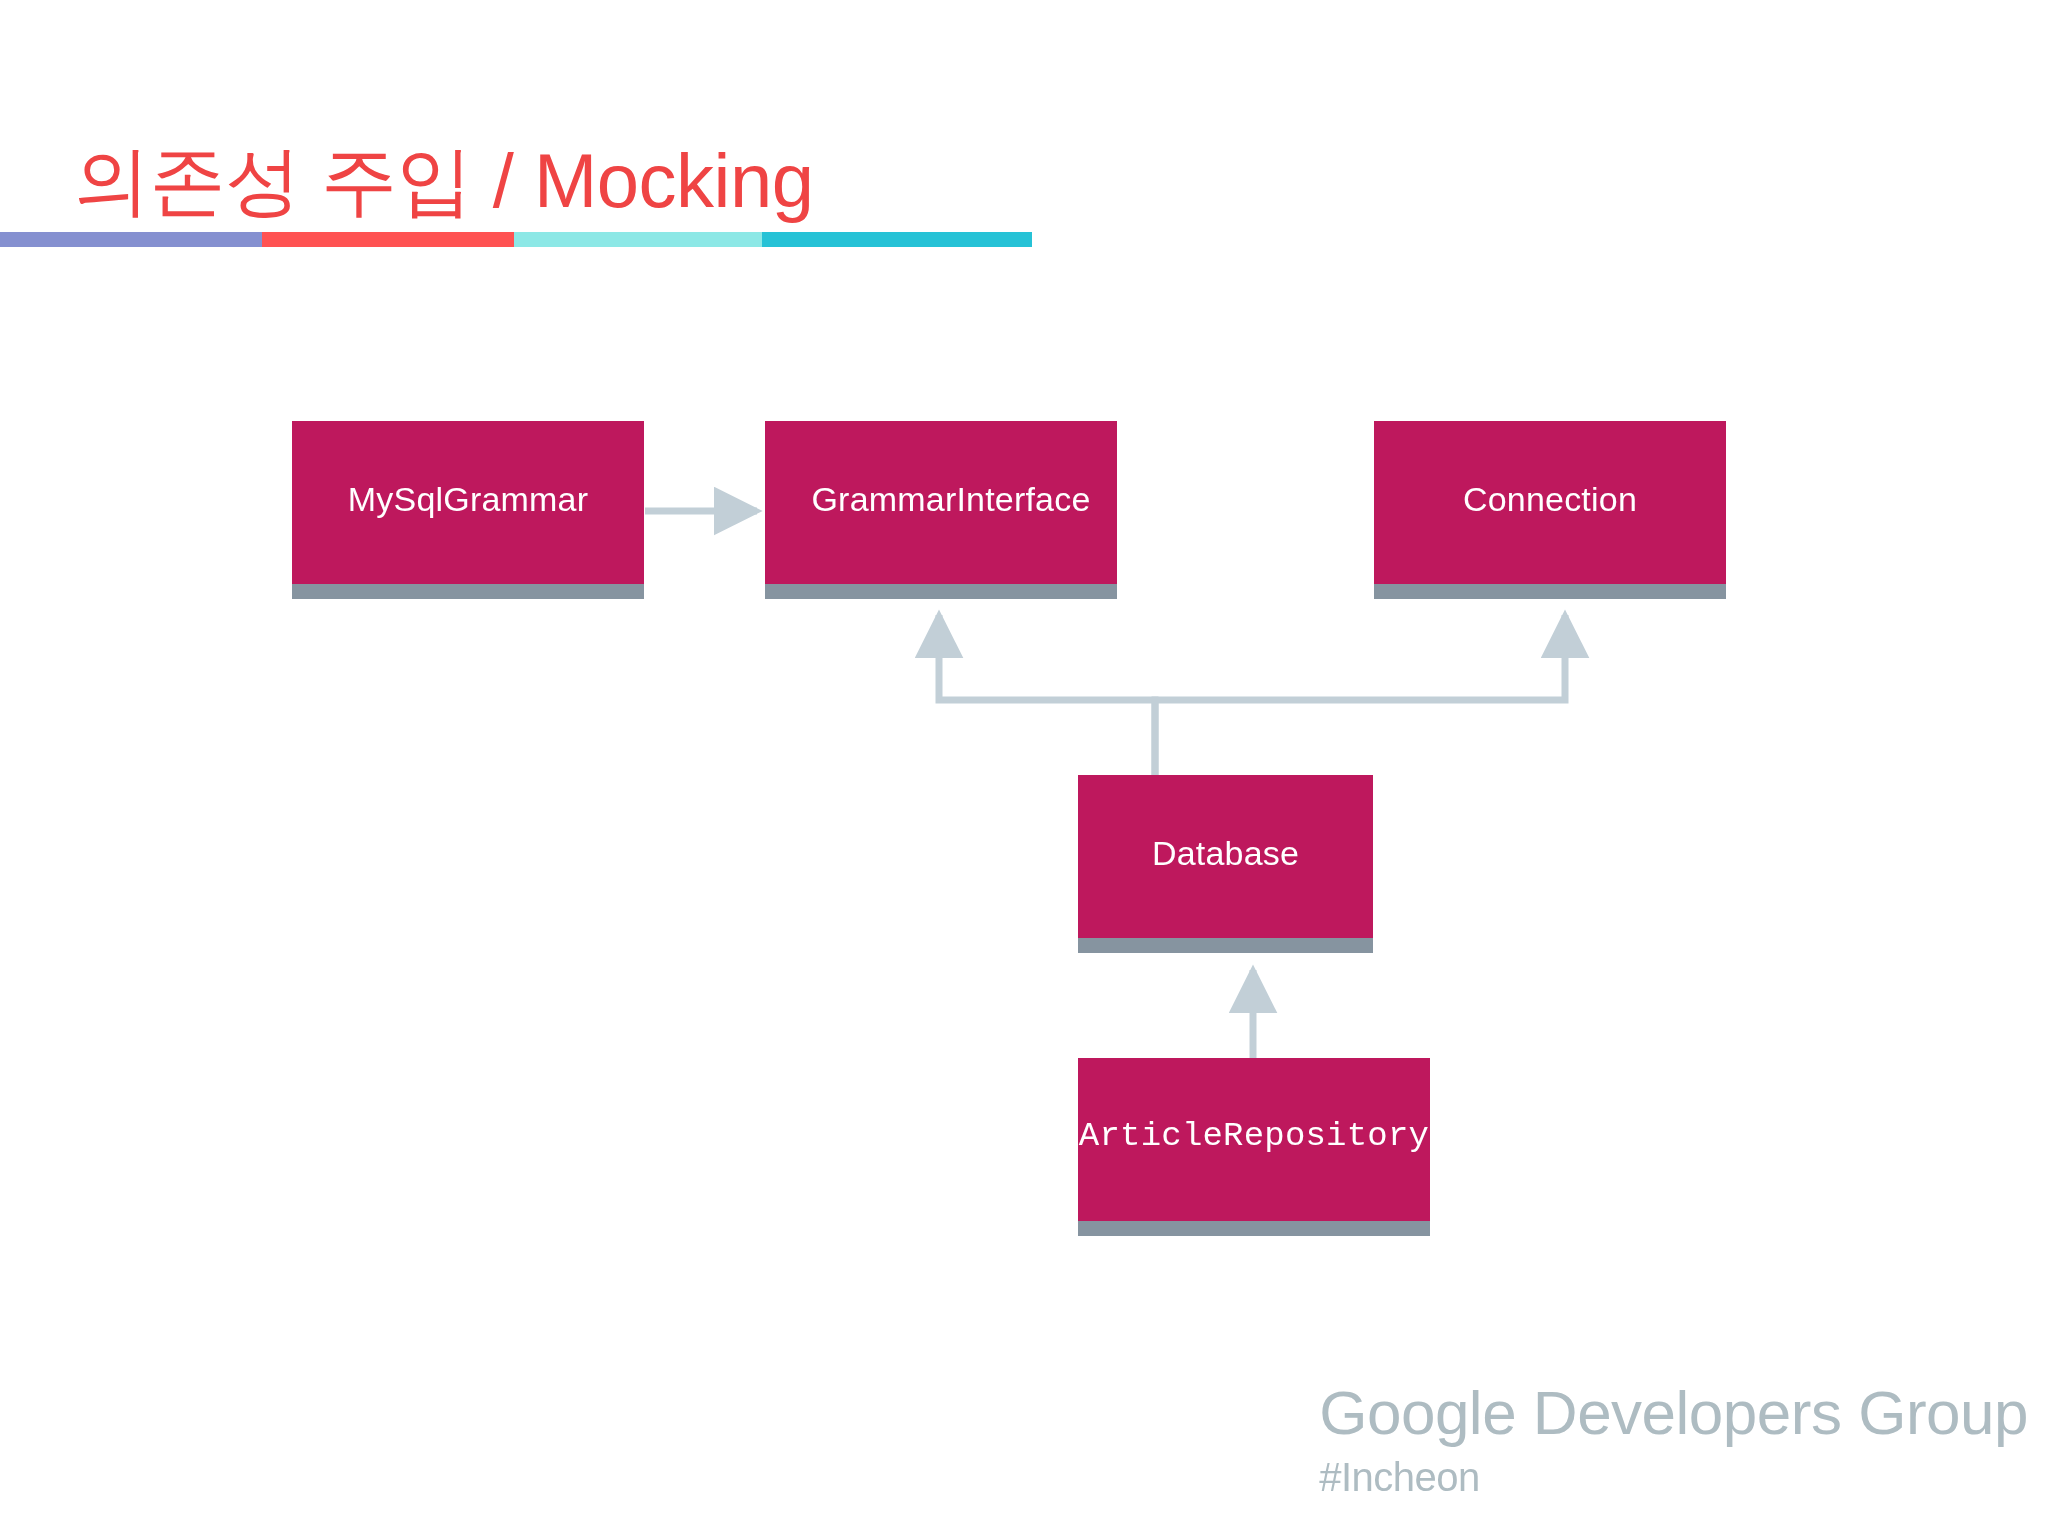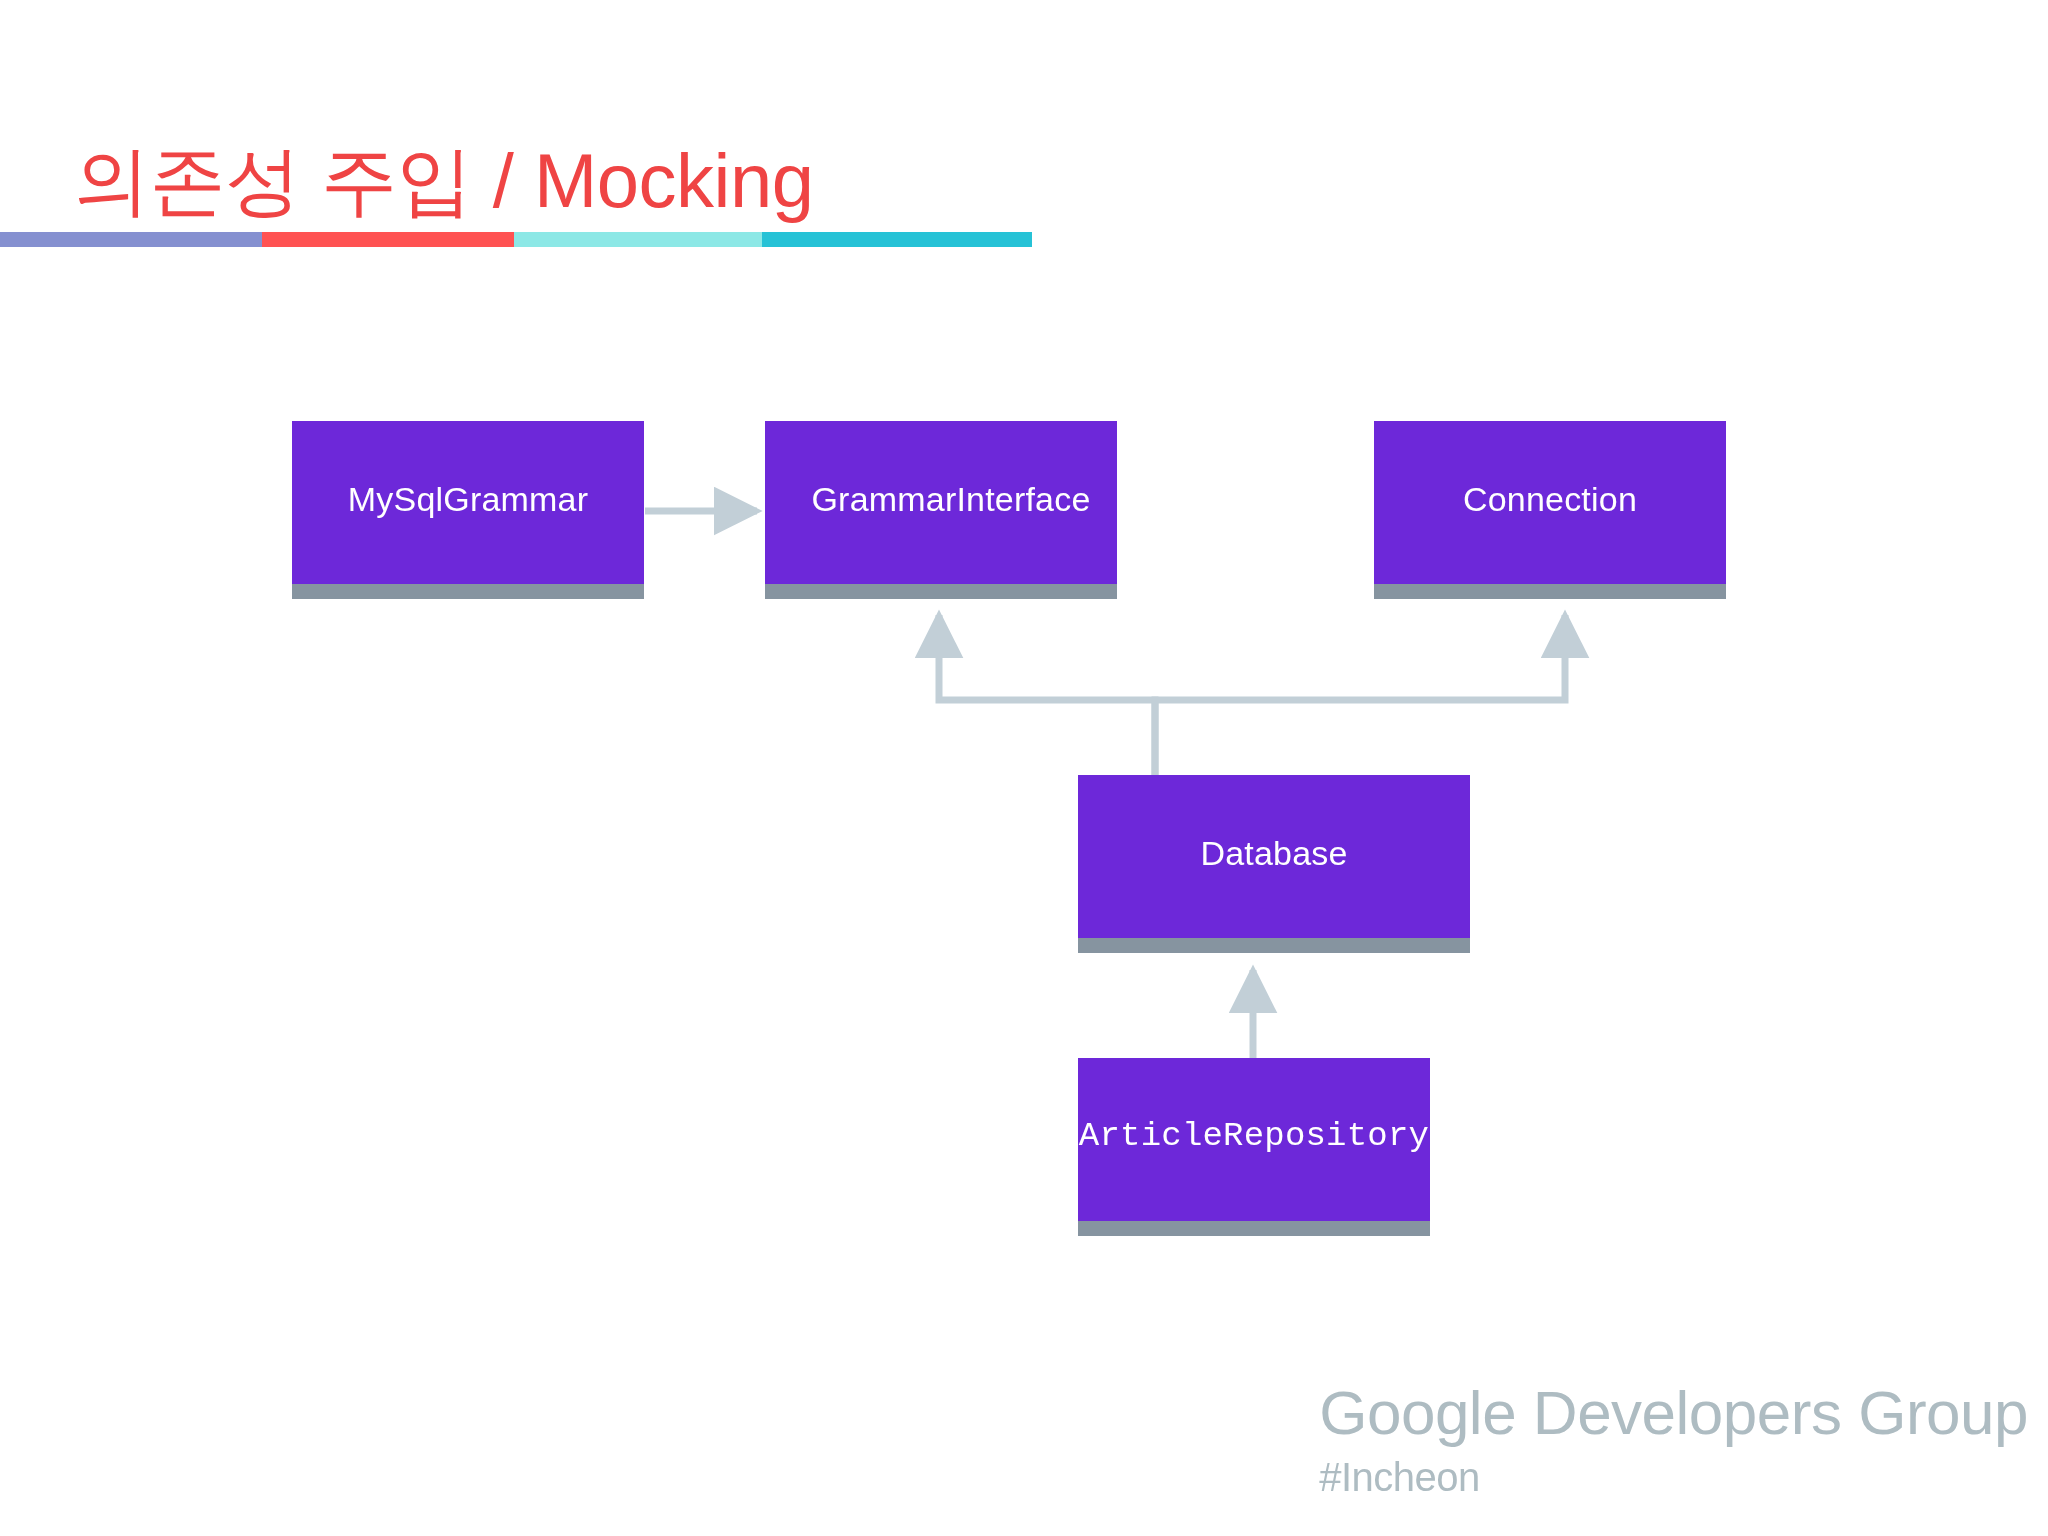--- a/index.html
+++ b/index.html
@@ -50,42 +50,42 @@
   
   #diagram {
     position: absolute;
     left: 0; top: 0;
     width: 2048px;
     height: 1536px;
   }
   .node {
     position: absolute;
     box-sizing: border-box;
-    background: #6d28d9;
+    background: #be185d;
     border-bottom: 15px solid #8694a0;
     display: flex;
     align-items: center;
     justify-content: center;
   }
   .node .node-label {
     color: #ffffff;
     font-size: 34px;
     line-height: 40px;
     font-weight: 400;
     letter-spacing: 0.2px;
     white-space: nowrap;
     
     position: relative;
     top: -4px;
   }
 
   #node-mysqlgrammar    { left: 292px;  top: 421px;  width: 352px; height: 178px; }
   #node-grammarinterface{ left: 765px;  top: 421px;  width: 352px; height: 178px; padding-left: 20px; }
   #node-connection      { left: 1374px; top: 421px;  width: 352px; height: 178px; }
-  #node-database        { left: 1078px; top: 775px;  width: 392px; height: 178px; text-align: center; }
+  #node-database        { left: 1078px; top: 775px;  width: 295px; height: 178px; text-align: center; }
   #node-articlerepository{left: 1078px; top: 1058px; width: 352px; height: 178px; font-family: Liberation Mono, monospace; }
 
   #connectors {
     position: absolute;
     left: 0; top: 0;
     width: 2048px;
     height: 1536px;
     pointer-events: none;
   }
 

